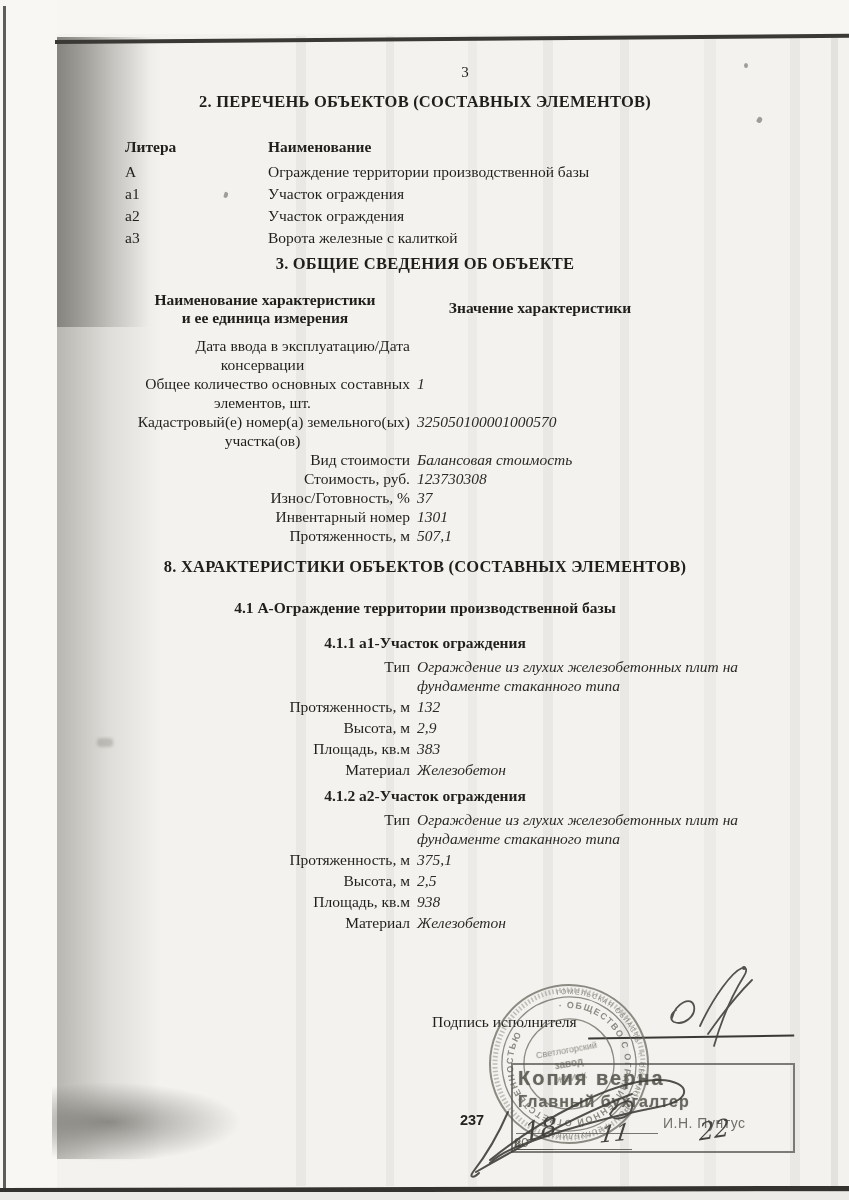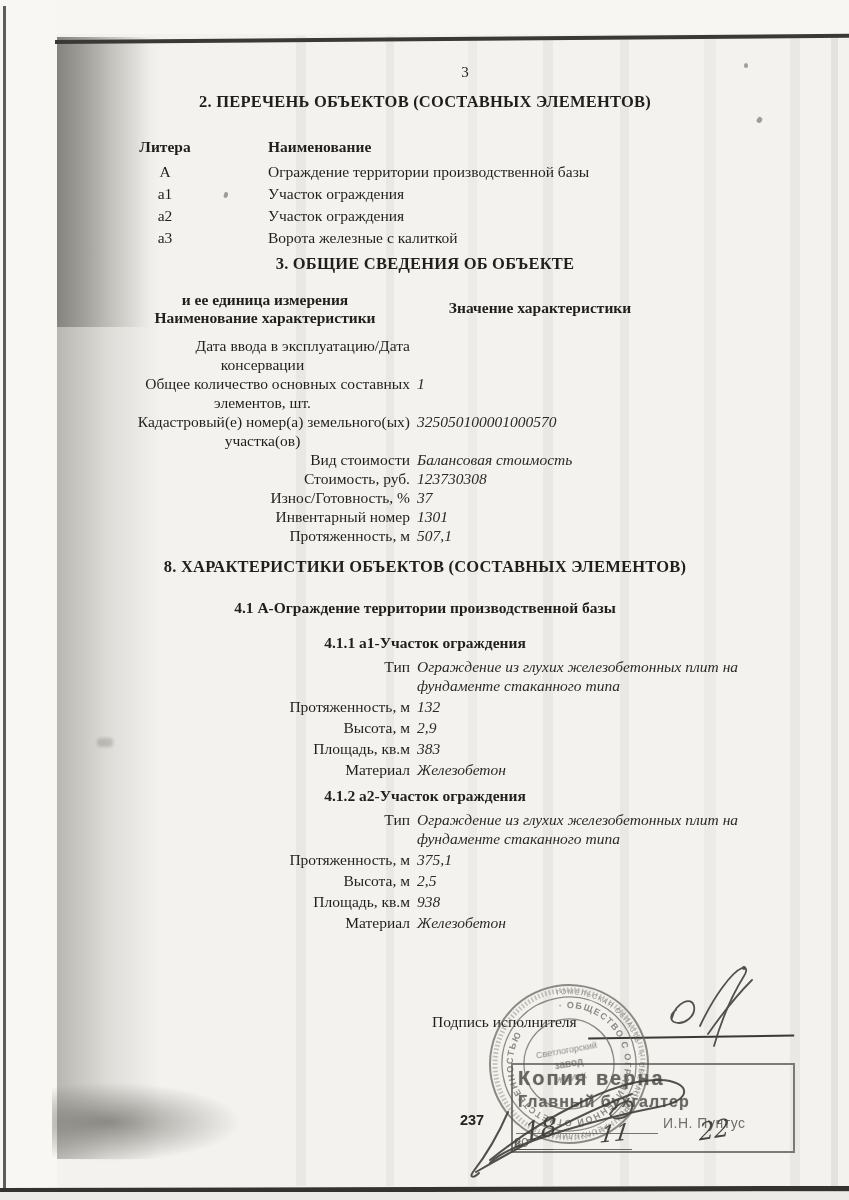--- a/index.html
+++ b/index.html
@@ -34,21 +34,21 @@
   
   .abs { position:absolute; }
   .center-box { left:110px; width:630px; text-align:center; }
   .h-title { font-weight:bold; font-size:16.5px; letter-spacing:.2px; }
   .h-sub { font-weight:bold; font-size:15.5px; }
   .pageno { font-size:15px; }
   
   .perechen { left:125px; top:137px; width:580px; font-size:15.5px; }
   .prow { display:grid; grid-template-columns:80px 1fr; column-gap:63px; line-height:22px; }
   .phead { line-height:20px; margin-bottom:4px; font-weight:bold; }
-  .pc1 { text-align:center; }
+  .pc1 { text-align:left; }
   
   .s3head { left:115px; top:291px; width:640px; display:grid; grid-template-columns:300px 230px; column-gap:10px; font-weight:bold; font-size:15.5px; line-height:18px; }
   .s3head .hv { text-align:center; padding-top:8px; }
   .s3head .hn { text-align:center; }
   
   .chars { width:640px; font-size:15.5px; }
   .crow { display:grid; grid-template-columns:295px 330px; column-gap:7px; line-height:19px; }
   .chars.gapped .crow { margin-bottom:2px; }
   .l1 { display:block; text-align:right; }
   .l2 { display:block; text-align:center; }
@@ -132,22 +132,22 @@
     <div class="prow">
       <div class="pc1">а3</div>
       <div class="pc2">Ворота железные с калиткой</div>
     </div>
   </div>
 
   <div class="abs center-box h-title" style="top:254px;">3. ОБЩИЕ СВЕДЕНИЯ ОБ ОБЪЕКТЕ</div>
 
   <div class="abs s3head">
     <div class="hn">
+      <div>Наименование характеристики</div>
       <div>и ее единица измерения</div>
-      <div>Наименование характеристики</div>
     </div>
     <div class="hv">Значение характеристики</div>
   </div>
 
   <div class="abs chars s3rows">
     <div class="crow">
       <div class="clabel">
           <span class="l1">Дата ввода в эксплуатацию/Дата</span>
           <span class="l2">консервации</span>
         </div>

